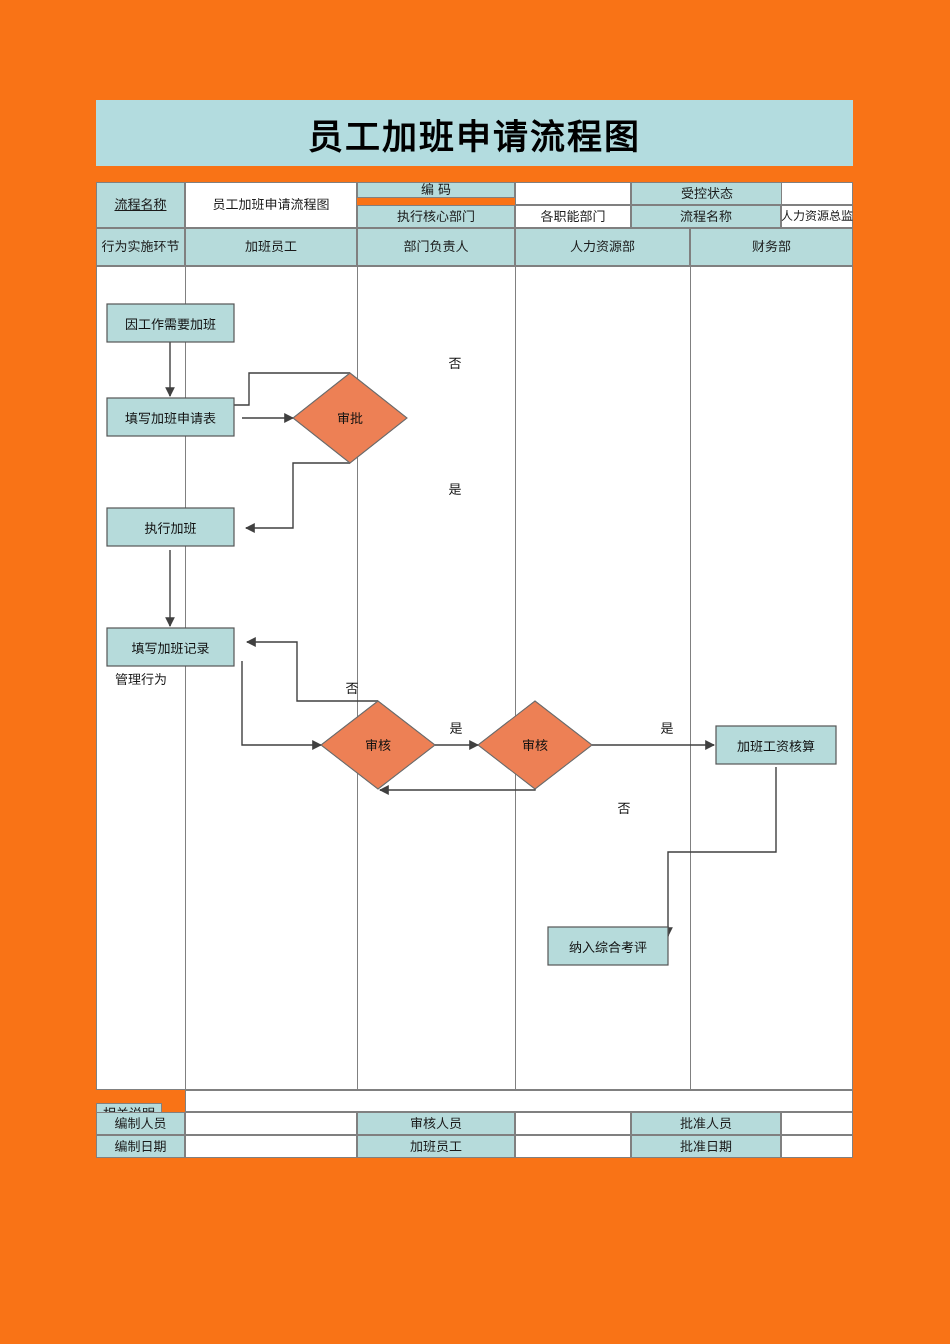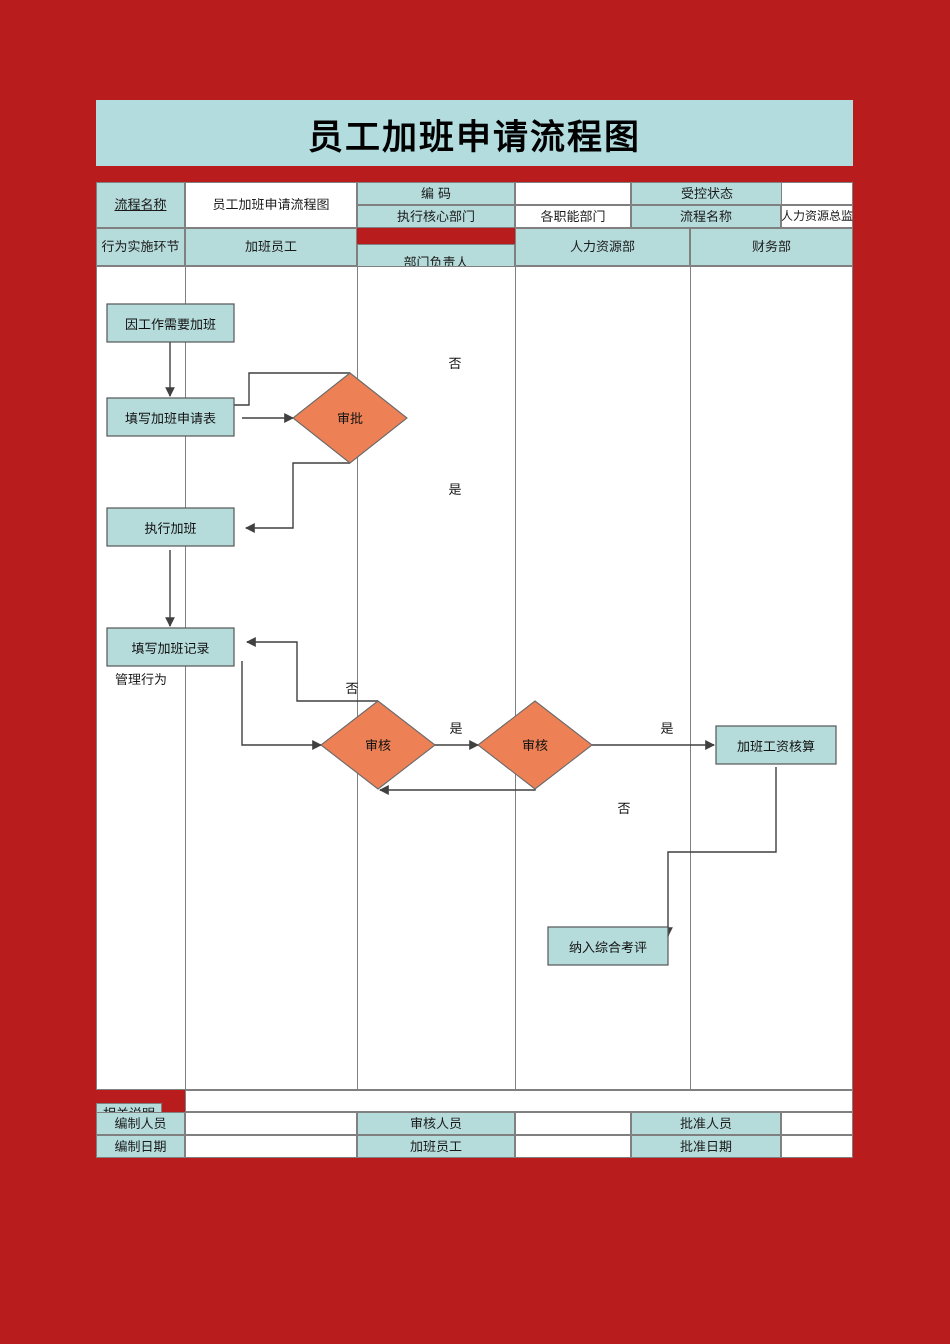--- a/index.html
+++ b/index.html
@@ -17,21 +17,21 @@
     overflow: hidden;
   }
 
   
   #page {
     position: absolute;
     left: 0;
     top: 0;
     width: 950px;
     height: 1344px;
-    background: #b91c1c;
+    background: #f97316;
   }
 
   
   #title-band {
     position: absolute;
     left: 96px;
     top: 100px;
     width: 757px;
     height: 66px;
     background: #b3dcdf;
@@ -174,41 +174,41 @@
   <div id="title-band">
     <div id="title-text">员工加班申请流程图</div>
   </div>
 
   <div id="info-table">
 
     <div class="cell teal" style="left:0px;top:0px;width:89px;height:46px;text-decoration:underline;">流程名称</div>
 
     <div class="cell white" style="left:89px;top:0px;width:172px;height:46px;">员工加班申请流程图</div>
 
-    <div class="cell teal" style="left:261px;top:0px;width:158px;height:23px;text-align:center;">编  码</div>
+    <div class="cell teal" style="left:261px;top:0px;width:158px;height:16px;text-align:center;">编  码</div>
 
     <div class="cell white" style="left:419px;top:0px;width:116px;height:23px;"></div>
 
     <div class="cell teal" style="left:535px;top:0px;width:152px;height:23px;">受控状态</div>
 
     <div class="cell white" style="left:685px;top:0px;width:72px;height:23px;"></div>
 
     <div class="cell teal" style="left:261px;top:23px;width:158px;height:23px;">执行核心部门</div>
 
     <div class="cell white" style="left:419px;top:23px;width:116px;height:23px;">各职能部门</div>
 
     <div class="cell teal" style="left:535px;top:23px;width:150px;height:23px;">流程名称</div>
 
     <div class="cell white" style="left:685px;top:23px;width:72px;height:23px;font-size:12px;">人力资源总监</div>
   </div>
 
   <div id="lane-header">
     <div class="cell teal" style="left:0px;top:0px;width:89px;height:38px;">行为实施环节</div>
     <div class="cell teal" style="left:89px;top:0px;width:172px;height:38px;">加班员工</div>
-    <div class="cell teal" style="left:261px;top:16px;width:158px;height:38px;">部门负责人</div>
+    <div class="cell teal" style="left:261px;top:0px;width:158px;height:38px;">部门负责人</div>
     <div class="cell teal" style="left:419px;top:0px;width:175px;height:38px;">人力资源部</div>
     <div class="cell teal" style="left:594px;top:0px;width:163px;height:38px;">财务部</div>
   </div>
 
   <div id="body-area">
 
     <div class="lane-divider" style="left:88px;"></div>
     <div class="lane-divider" style="left:260px;"></div>
     <div class="lane-divider" style="left:418px;"></div>
     <div class="lane-divider" style="left:593px;"></div>

